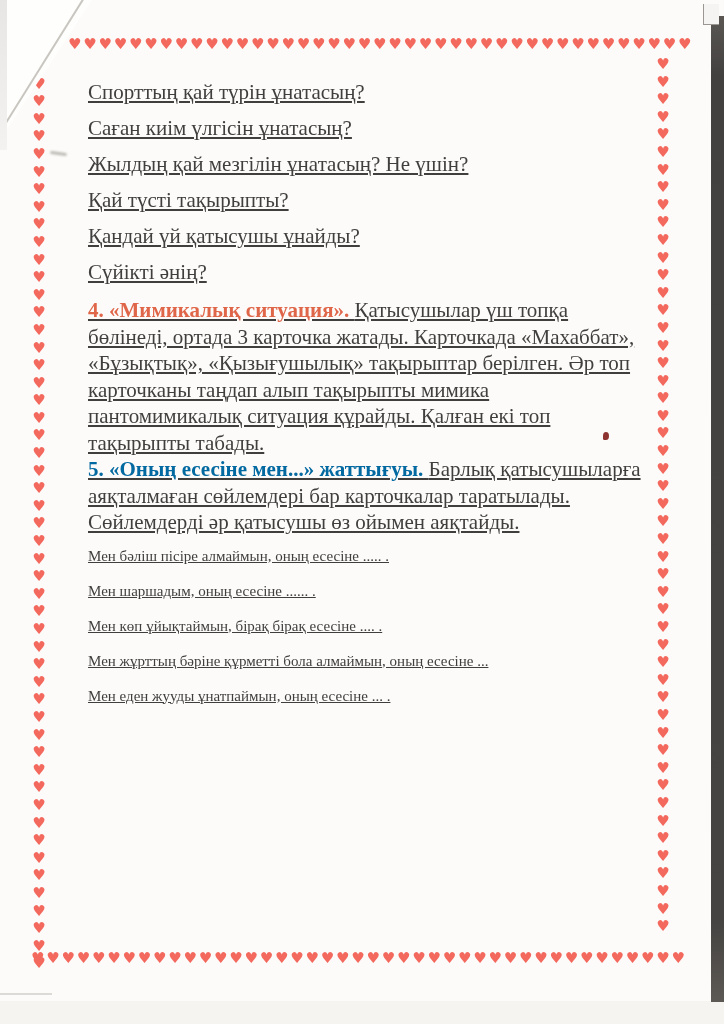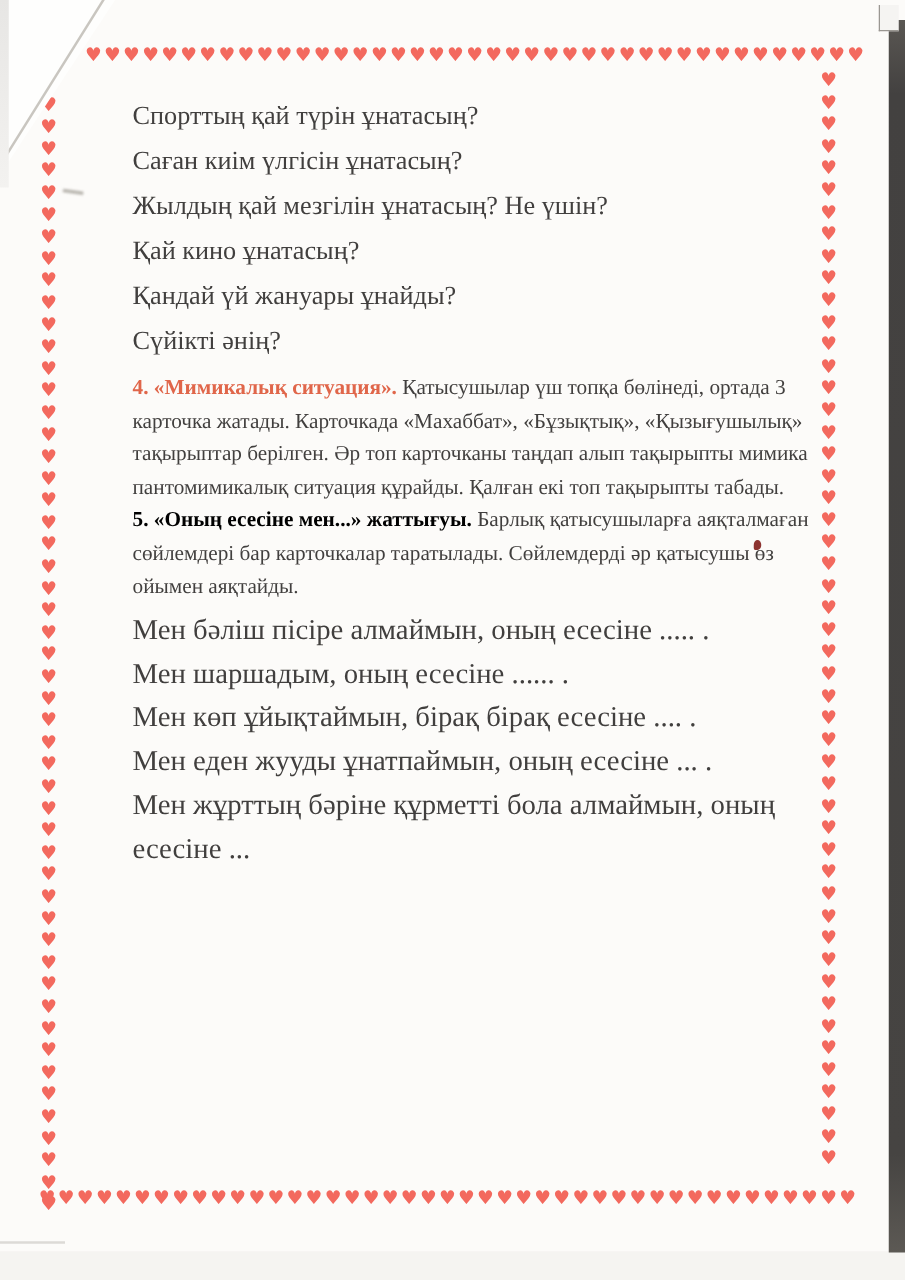--- a/index.html
+++ b/index.html
@@ -19,31 +19,31 @@
     user-select:none;
   }
   .h-row{font-size:15px;letter-spacing:1.8px;white-space:nowrap;line-height:15px;}
   .h-col{font-size:15px;line-height:17.6px;white-space:pre-line;width:16px;text-align:center;}
   .h-top{left:68px;top:37px;}
   .h-bottom{left:31px;top:951px;}
   .h-left{left:31px;top:58px;}
   .h-right{left:655px;top:56px;}
   
   .content{
-    position:absolute;left:106px;top:74px;width:553px;
-    color:#413f3e;z-index:3;
+    position:absolute;left:88px;top:74px;width:553px;
+    color:#413f3e;z-index:3;text-decoration:underline;
   }
   .q{font-size:21px;line-height:36px;margin:0;}
-  .para{font-size:17px;line-height:26.5px;margin:0;}
+  .para{font-size:21px;line-height:26.5px;margin:0;}
   .paras{margin-top:7px;}
   .sec-head{font-weight:bold;}
   .sec-head-4{color:#e0664a;}
-  .sec-head-5{color:#000000;}
+  .sec-head-5{color:#0369a1;}
   .sent-list{margin-top:3px;}
-  .sent{font-size:23px;line-height:35px;margin:0;}
+  .sent{font-size:15px;line-height:35px;margin:0;}
   
   .corner-sliver{
     position:absolute;left:0;top:0;width:7px;height:150px;
     background:linear-gradient(to bottom,#e7e6e4,#f3f2f0);z-index:6;
   }
   .corner-wedge{
     position:absolute;left:-12px;top:-12px;width:112px;height:170px;
     background:#fefefd;
     clip-path:polygon(0 0,100% 0,0 100%);
     z-index:5;
@@ -193,36 +193,36 @@
 ♥
 ♥
 ♥</div>
 
   <div class="content">
 
     <div>
       <p class="q">Спорттың қай түрін ұнатасың?</p>
       <p class="q">Саған киім үлгісін ұнатасың?</p>
       <p class="q">Жылдың қай мезгілін ұнатасың? Не үшін?</p>
-      <p class="q">Қай кино ұнатасың?</p>
-      <p class="q">Қандай үй жануары ұнайды?</p>
+      <p class="q">Қай түсті тақырыпты?</p>
+      <p class="q">Қандай үй қатысушы ұнайды?</p>
       <p class="q">Сүйікті әнің?</p>
     </div>
 
     <div class="paras">
       <p class="para"><b class="sec-head sec-head-4">4. «Мимикалық ситуация». </b><span>Қатысушылар үш топқа бөлінеді, ортада 3 карточка жатады. Карточкада «Махаббат», «Бұзықтық», «Қызығушылық» тақырыптар берілген. Әр топ карточканы таңдап алып тақырыпты мимика пантомимикалық ситуация құрайды. Қалған екі топ тақырыпты табады.</span></p>
       <p class="para"><b class="sec-head sec-head-5">5. «Оның есесіне мен...» жаттығуы. </b><span>Барлық қатысушыларға аяқталмаған сөйлемдері бар карточкалар таратылады. Сөйлемдерді әр қатысушы өз ойымен аяқтайды.</span></p>
     </div>
 
     <div class="sent-list">
       <p class="sent">Мен бәліш пісіре алмаймын, оның есесіне ..... .</p>
       <p class="sent">Мен шаршадым, оның есесіне ...... .</p>
       <p class="sent">Мен көп ұйықтаймын, бірақ бірақ есесіне .... .</p>
+      <p class="sent">Мен жұрттың бәріне құрметті бола алмаймын, оның есесіне ...</p>
       <p class="sent">Мен еден жууды ұнатпаймын, оның есесіне ... .</p>
-      <p class="sent">Мен жұрттың бәріне құрметті бола алмаймын, оның есесіне ...</p>
     </div>
   </div>
 
   <div class="corner-wedge"></div>
   <div class="corner-wedge-line"></div>
   <div class="corner-sliver"></div>
   <div class="pencil-mark"></div>
   <div class="ink-dot"></div>
   <div class="bottom-line"></div>
   <div class="bottom-band"></div>

